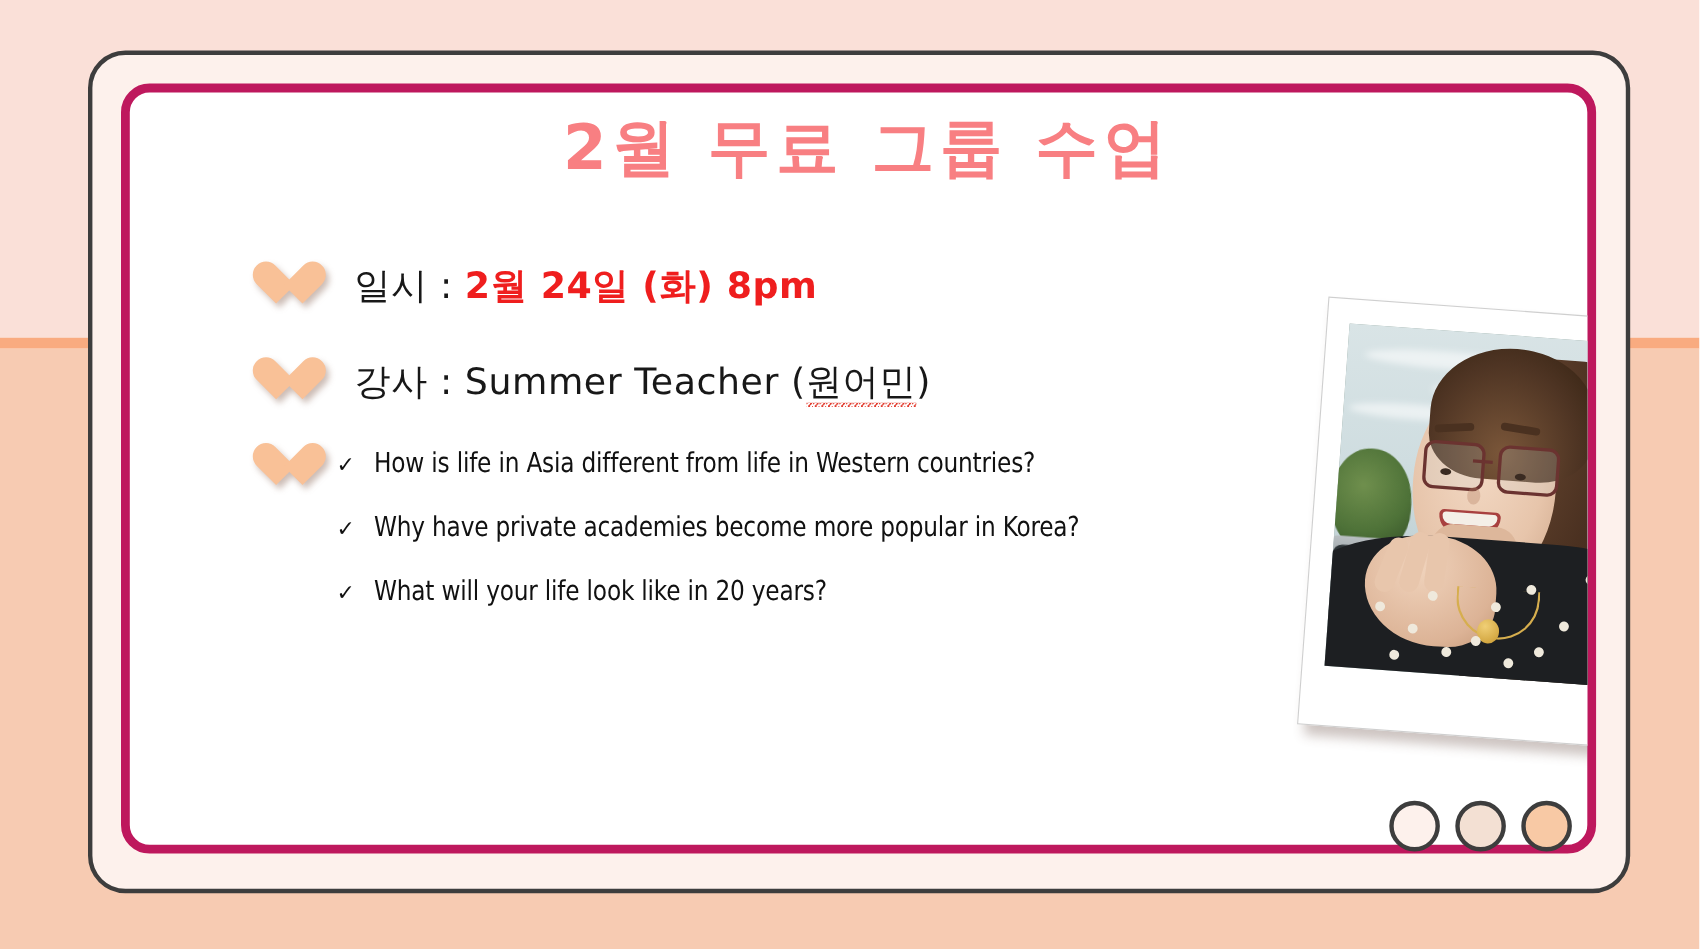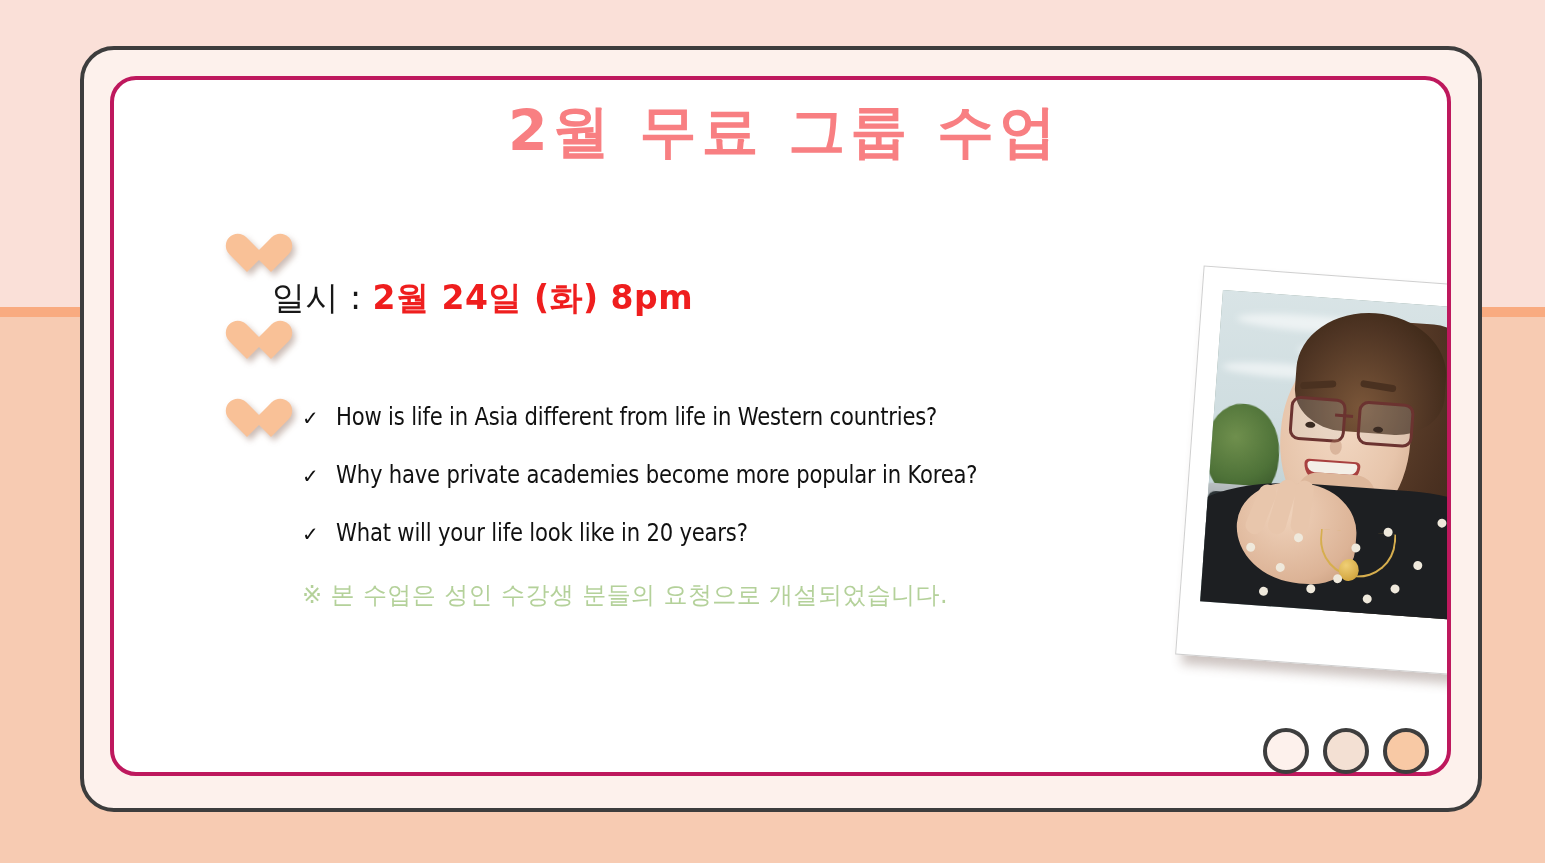--- a/index.html
+++ b/index.html
@@ -17,21 +17,21 @@
   
   #outer-frame{
     position:absolute;left:80px;top:46px;width:1402px;height:766px;
     border:4px solid #3d3d3d;border-radius:34px;
     background:#fdf1ec;box-sizing:border-box;
   }
 
   
   #card{
     position:absolute;left:110px;top:76px;width:1341px;height:700px;
-    border:4px solid #be185d;border-radius:26px;
+    border:8px solid #be185d;border-radius:26px;
     background:#ffffff;box-sizing:border-box;overflow:hidden;padding-left:48px;
   }
 
   
   #title{
     position:absolute;left:0;top:22px;width:1341px;text-align:center;
     font-size:57px;font-weight:bold;color:#f87f82;
     letter-spacing:5px;line-height:1.05;
     font-family:"DejaVu Sans","Liberation Sans",sans-serif;
     white-space:nowrap;
@@ -169,47 +169,47 @@
 <div id="bg-stripe"></div>
 <div id="bg-bottom"></div>
 
 <div id="outer-frame"></div>
 
 <div id="card">
 
   <div id="title">2월 무료 그룹 수업</div>
 
 
-  <div class="row" style="left:110px;top:155px;flex-direction:column;">
+  <div class="row" style="left:110px;top:155px;">
     <div class="heart"></div>
     <div class="linetext" style="margin-left:48px;position:relative;top:4px;"><span>일시 : </span><span class="hl">2월 24일 (화) 8pm</span></div>
   </div>
 
   <div class="row" style="left:110px;top:242px;">
     <div class="heart"></div>
+    <div class="linetext" style="margin-left:48px;position:relative;top:4px;"><span>강사 : </span><span>Summer Teacher (</span><span class="squiggle">원어민</span><span>)</span></div>
   </div>
 
   <div class="row" style="left:110px;top:320px;">
     <div class="heart"></div>
   </div>
 
   <div class="qrow" style="left:188px;top:322px;">
     <span class="check">✓</span>
     <span class="qtext">How is life in Asia different from life in Western countries?</span>
   </div>
   <div class="qrow" style="left:188px;top:380px;">
     <span class="check">✓</span>
     <span class="qtext">Why have private academies become more popular in Korea?</span>
   </div>
   <div class="qrow" style="left:188px;top:438px;">
     <span class="check">✓</span>
     <span class="qtext">What will your life look like in 20 years?</span>
   </div>
 
-  <div id="note">※ 본 수업은 성인 수강생 분들의 요청으로 개설되었습니다.</div>
 
 
   <div id="polaroid">
     <div id="photo">
       <div class="sky"></div>
       <div class="cloudstreak" style="left:6%;top:6%;width:60%;height:16px;"></div>
       <div class="cloudstreak" style="left:30%;top:14%;width:66%;height:20px;"></div>
       <div class="cloudstreak" style="left:2%;top:22%;width:46%;height:14px;"></div>
       <div class="tree"></div>
       <div class="car">

